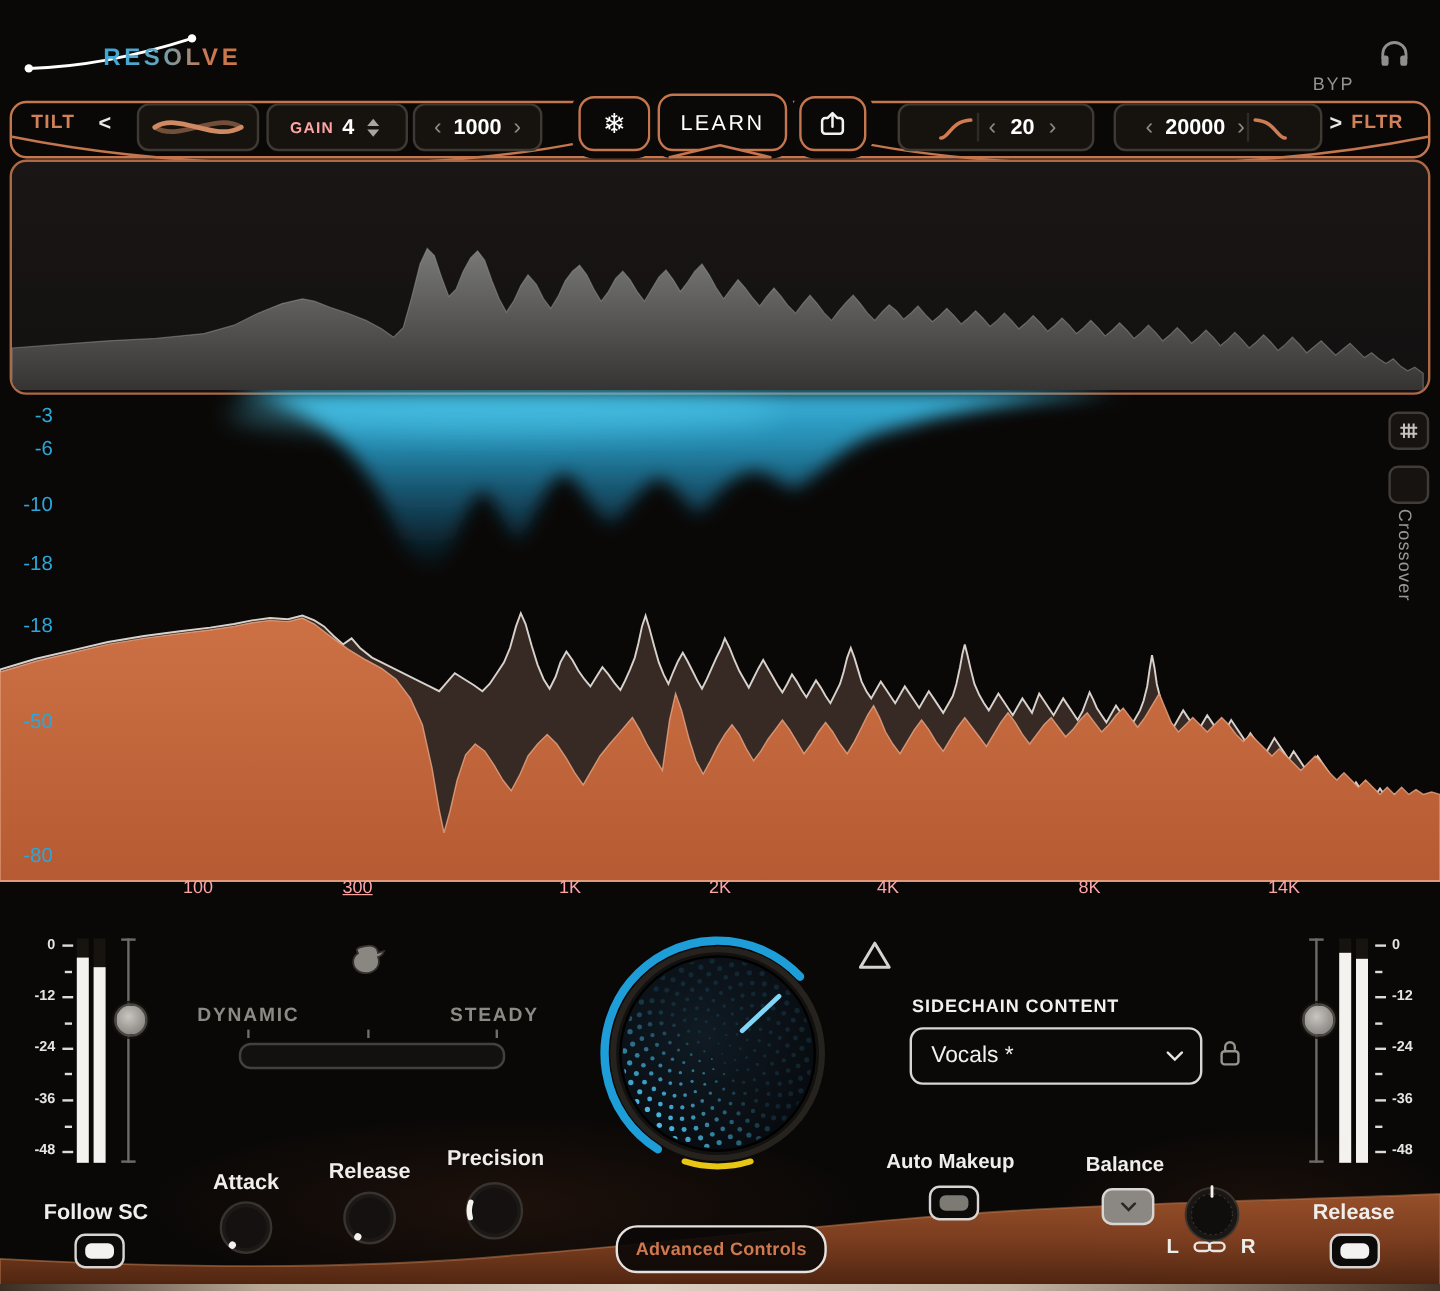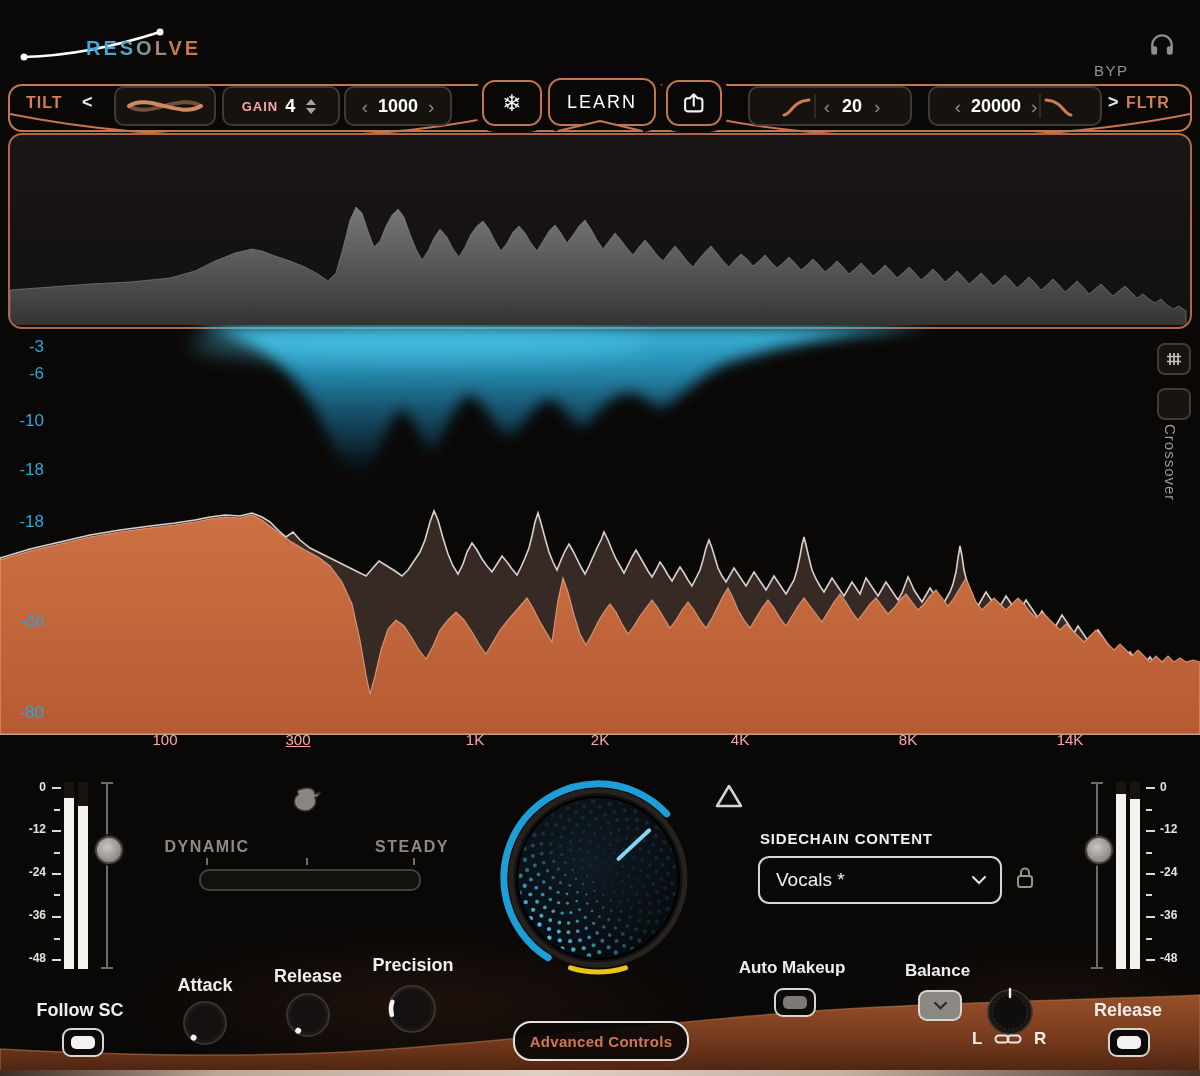--- a/index.html
+++ b/index.html
@@ -195,21 +195,21 @@
     <ellipse cx="420" cy="344" rx="230" ry="18" fill="#56d4f4" opacity="0.4" filter="url(#softBlur)"></ellipse>
     <path id="brown-path" fill="#372923" stroke="#d8d2cd" stroke-width="1.6" d="M0,558 L30,549 L60,542 L90,535 L120,530 L150,526 L175,523 L195,520 L210,517 L225,515 L240,516 L252,513 L262,517 L270,522 L278,530 L286,537 L293,532 L300,540 L310,548 L320,553 L330,558 L340,563 L350,568 L358,572 L366,576 L372,569 L379,561 L387,566 L395,571 L402,576 L408,570 L414,561 L420,552 L425,540 L430,522 L434,511 L438,520 L443,538 L448,554 L453,566 L458,574 L463,564 L467,552 L472,543 L477,550 L482,559 L487,566 L492,572 L497,564 L502,556 L507,562 L512,569 L517,575 L521,567 L525,558 L529,548 L532,536 L535,522 L538,513 L541,523 L545,538 L549,552 L553,562 L557,570 L561,560 L565,551 L569,544 L573,551 L577,559 L581,567 L585,574 L589,566 L593,557 L597,548 L601,540 L604,532 L608,540 L612,550 L616,559 L620,566 L624,573 L628,565 L632,557 L636,550 L640,557 L644,564 L648,571 L652,577 L656,570 L660,562 L664,568 L668,575 L672,581 L676,574 L680,567 L684,573 L688,580 L692,586 L696,578 L700,570 L703,560 L706,548 L709,540 L712,548 L715,558 L718,568 L722,576 L726,582 L730,575 L734,568 L738,574 L742,580 L746,586 L750,579 L754,572 L758,578 L762,584 L766,590 L770,583 L774,576 L778,582 L782,588 L786,594 L790,587 L794,580 L797,570 L800,556 L802,545 L804,537 L806,545 L809,558 L812,570 L816,579 L820,586 L824,592 L828,585 L832,578 L836,584 L840,590 L844,596 L848,589 L852,582 L856,588 L860,594 L863,586 L866,578 L870,584 L874,590 L878,596 L882,589 L886,582 L890,588 L894,594 L898,600 L902,593 L905,585 L908,577 L911,583 L914,590 L918,596 L922,602 L926,595 L930,588 L934,594 L938,600 L942,606 L946,599 L950,592 L953,584 L956,572 L958,558 L960,546 L962,556 L964,570 L967,582 L970,592 L974,600 L978,606 L982,599 L986,592 L990,598 L994,604 L998,610 L1002,603 L1006,596 L1010,602 L1014,608 L1018,614 L1022,607 L1026,600 L1030,606 L1034,612 L1038,618 L1042,611 L1046,617 L1050,623 L1054,629 L1058,622 L1062,615 L1066,621 L1070,627 L1074,633 L1078,626 L1082,632 L1086,638 L1090,644 L1094,637 L1098,630 L1102,636 L1106,642 L1110,648 L1114,654 L1118,647 L1122,653 L1126,659 L1130,652 L1134,658 L1138,664 L1142,657 L1146,663 L1150,657 L1154,663 L1158,668 L1162,662 L1166,668 L1170,662 L1174,668 L1178,663 L1182,668 L1186,663 L1193,667 L1200,664 L1200,734 L0,734 Z"></path>
     <path id="orange-path" fill="url(#orangeGrad)" stroke="#e6a584" stroke-width="1.2" stroke-opacity="0.8" d="M0,560 L30,551 L60,544 L90,537 L120,532 L150,528 L175,525 L195,522 L210,519 L225,517 L240,518 L252,515 L262,520 L275,530 L290,541 L305,550 L318,557 L330,566 L342,582 L352,604 L360,640 L366,675 L370,694 L375,676 L381,650 L388,629 L396,620 L404,626 L412,638 L419,650 L426,659 L433,646 L440,630 L448,620 L456,612 L464,620 L472,632 L479,644 L486,654 L493,642 L500,630 L508,620 L515,612 L521,605 L527,598 L533,608 L539,620 L546,632 L552,642 L558,600 L563,578 L568,592 L574,615 L580,634 L586,645 L592,634 L598,622 L604,612 L610,604 L616,612 L622,624 L628,634 L634,626 L640,616 L646,608 L652,600 L658,608 L664,618 L670,628 L676,620 L682,610 L688,602 L694,610 L700,620 L706,628 L712,618 L718,606 L723,596 L728,588 L733,598 L738,610 L744,620 L750,628 L756,618 L762,608 L768,600 L774,608 L780,618 L786,626 L792,616 L798,606 L804,598 L810,606 L816,614 L822,622 L828,612 L834,602 L840,594 L846,602 L852,612 L858,620 L864,612 L870,604 L876,598 L882,606 L888,614 L894,608 L900,600 L906,594 L912,602 L918,610 L924,604 L930,596 L936,590 L942,598 L948,606 L954,598 L960,588 L966,578 L971,590 L976,602 L982,610 L988,604 L994,598 L1000,604 L1006,610 L1012,604 L1018,598 L1024,604 L1030,612 L1036,618 L1042,612 L1048,618 L1054,624 L1060,630 L1066,624 L1072,630 L1078,636 L1084,642 L1090,636 L1096,630 L1102,636 L1108,644 L1114,650 L1120,644 L1126,650 L1132,656 L1138,650 L1144,656 L1150,662 L1156,656 L1162,662 L1168,656 L1174,662 L1180,658 L1186,662 L1193,660 L1200,662 L1200,734 L0,734 Z"></path>
   </svg>
 
   <div class="abs dbl" style="left:8px;top:337px;">-3</div>
   <div class="abs dbl" style="left:8px;top:364px;">-6</div>
   <div class="abs dbl" style="left:8px;top:411px;">-10</div>
   <div class="abs dbl" style="left:8px;top:460px;">-18</div>
   <div class="abs dbl" style="left:8px;top:512px;">-18</div>
-  <div class="abs dbl" style="left:8px;top:612px;font-family:Liberation Serif, serif;">-50</div>
+  <div class="abs dbl" style="left:8px;top:592px;">-50</div>
   <div class="abs dbl" style="left:8px;top:703px;">-80</div>
 
   <div class="abs sq-btn" style="left:1157px;top:343px;width:30px;height:28px;">
     <svg width="18" height="16" viewBox="0 0 18 16">
       <path d="M5,2 V14 M9,2 V14 M13,2 V14 M2,5.5 H16 M2,10.5 H16" stroke="#c6c3bf" stroke-width="1.7"></path>
     </svg>
   </div>
   <div class="abs sq-btn" style="left:1157px;top:388px;width:30px;height:28px;"></div>
   <div class="abs vert" style="left:1162px;top:424px;height:110px;">Crossover</div>
 

